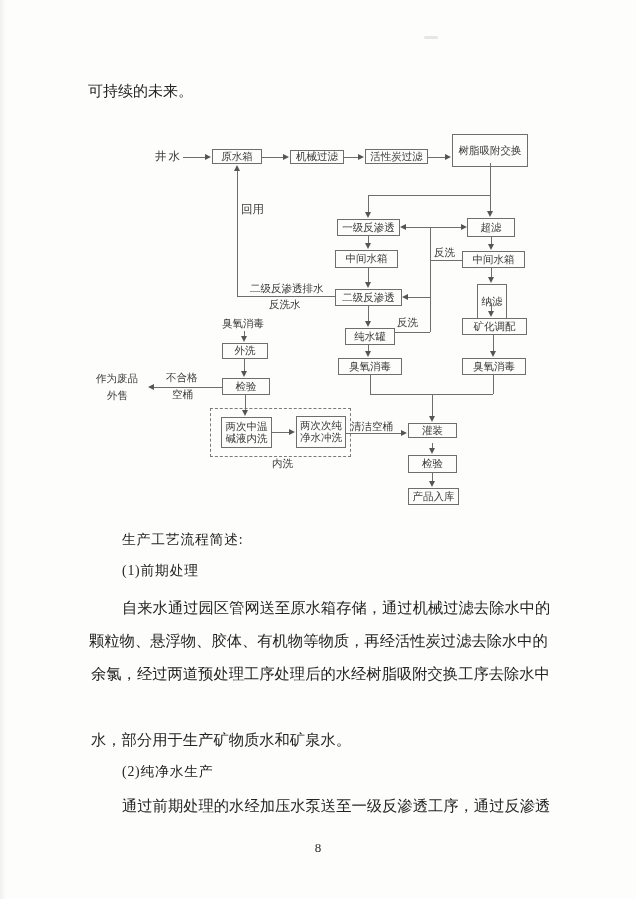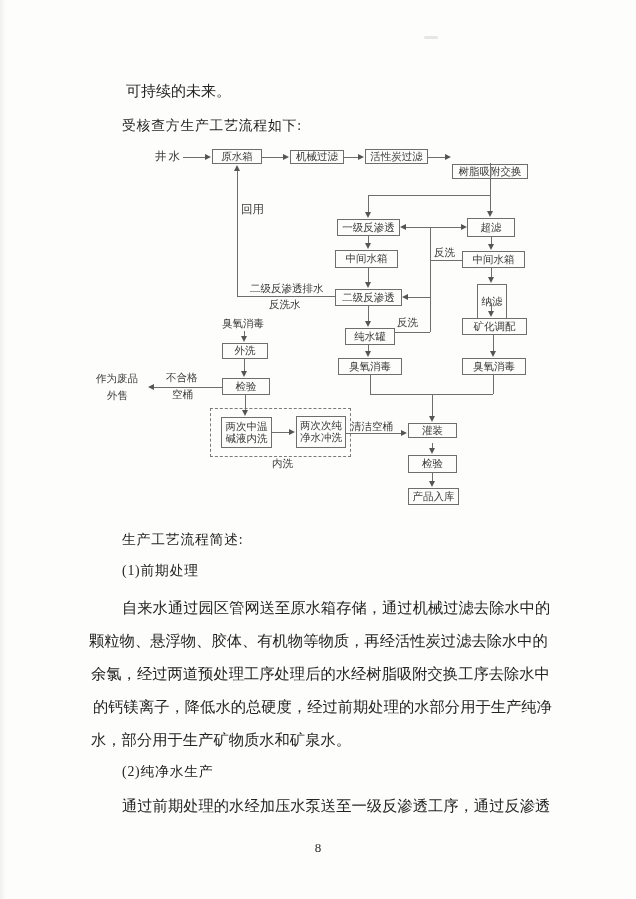--- a/index.html
+++ b/index.html
@@ -5,21 +5,21 @@
   html,body{margin:0;padding:0;background:#ffffff;}
   .page{
     position:relative;width:636px;height:899px;overflow:hidden;
     background:#fdfdfc;
     font-family:"Liberation Serif","DejaVu Serif",serif;
     color:#1e1e1e;
   }
   .page::before{content:"";position:absolute;left:0;top:0;bottom:0;width:6px;
     background:linear-gradient(to right,rgba(0,0,0,.05),rgba(0,0,0,0));}
   .tline{position:absolute;white-space:pre;font-size:15.3px;color:#242424;}
-  .tline.h1{font-size:15px;margin-left:38px;}
+  .tline.h1{font-size:15px;}
   .tline.sp{font-size:13.8px;letter-spacing:.8px;}
   .pageno{position:absolute;left:0;right:0;text-align:center;font-size:13px;color:#2a2a2a;}
   
   .fc{position:absolute;left:0;top:0;width:636px;height:899px;color:#3a3a3a;
       font-size:10.5px;line-height:1.1;text-decoration:underline;}
   .box{position:absolute;border:1px solid #6e6e6e;background:#fdfdfc;
        display:flex;align-items:center;justify-content:center;text-align:center;
        box-sizing:border-box;white-space:pre-line;}
   .dash{position:absolute;border:1px dashed #7a7a7a;box-sizing:border-box;}
   .lbl{position:absolute;white-space:pre;}
@@ -33,29 +33,28 @@
   .artifact{position:absolute;background:#e6e6e6;border-radius:2px;}
 </style>
 </head>
 <body>
 
 <div class="page">
 
   <div class="artifact" style="left:424px;top:36px;width:14px;height:3px"></div>
 
   <div class="tline h1" style="left:88px;top:82px">可持续的未来。</div>
-  <div class="tline sp" style="left:122px;top:117px">受核查方生产工艺流程如下:</div>
 
   <div class="fc">
 
     <div class="lbl" style="left:155px;top:150px;font-size:11.5px;letter-spacing:2px">井水</div>
     <div class="box" style="left:212px;top:149px;width:50px;height:15px">原水箱</div>
     <div class="box" style="left:290px;top:150px;width:54px;height:14px">机械过滤</div>
     <div class="box" style="left:365px;top:149px;width:63px;height:15px">活性炭过滤</div>
-    <div class="box" style="left:452px;top:164px;width:76px;height:15px">树脂吸附交换</div>
+    <div class="box" style="left:452px;top:134px;width:76px;height:33px">树脂吸附交换</div>
 
     <div class="box" style="left:337px;top:219px;width:63px;height:17px">一级反渗透</div>
     <div class="box" style="left:467px;top:218px;width:48px;height:19px">超滤</div>
     <div class="box" style="left:335px;top:250px;width:63px;height:18px">中间水箱</div>
     <div class="box" style="left:462px;top:251px;width:63px;height:17px">中间水箱</div>
     <div class="box" style="left:335px;top:289px;width:67px;height:17px">二级反渗透</div>
     <div class="box" style="left:477px;top:284px;width:30px;height:35px">纳滤</div>
     <div class="box" style="left:345px;top:328px;width:50px;height:17px">纯水罐</div>
     <div class="box" style="left:462px;top:318px;width:65px;height:17px">矿化调配</div>
     <div class="box" style="left:338px;top:358px;width:64px;height:17px">臭氧消毒</div>
@@ -150,19 +149,18 @@
     <i class="arr r" style="left:401px;top:430px"></i>
     <i class="arr d" style="left:429px;top:448px"></i>
     <i class="arr d" style="left:429px;top:481px"></i>
   </div>
 
   <div class="tline sp" style="left:122px;top:531px">生产工艺流程简述:</div>
   <div class="tline sp" style="left:122px;top:562px">(1)前期处理</div>
   <div class="tline" style="left:122px;top:598px">自来水通过园区管网送至原水箱存储，通过机械过滤去除水中的</div>
   <div class="tline" style="left:91px;top:664px">余氯，经过两道预处理工序处理后的水经树脂吸附交换工序去除水中</div>
   <div class="tline" style="left:89px;top:631px">颗粒物、悬浮物、胶体、有机物等物质，再经活性炭过滤去除水中的</div>
-  <div class="tline" style="left:93px;top:697px">的钙镁离子，降低水的总硬度，经过前期处理的水部分用于生产纯净</div>
   <div class="tline" style="left:91px;top:730px">水，部分用于生产矿物质水和矿泉水。</div>
   <div class="tline sp" style="left:122px;top:763px">(2)纯净水生产</div>
   <div class="tline" style="left:122px;top:796px">通过前期处理的水经加压水泵送至一级反渗透工序，通过反渗透</div>
 
   <div class="pageno" style="top:840px">8</div>
 </div>
 
 </body></html>

